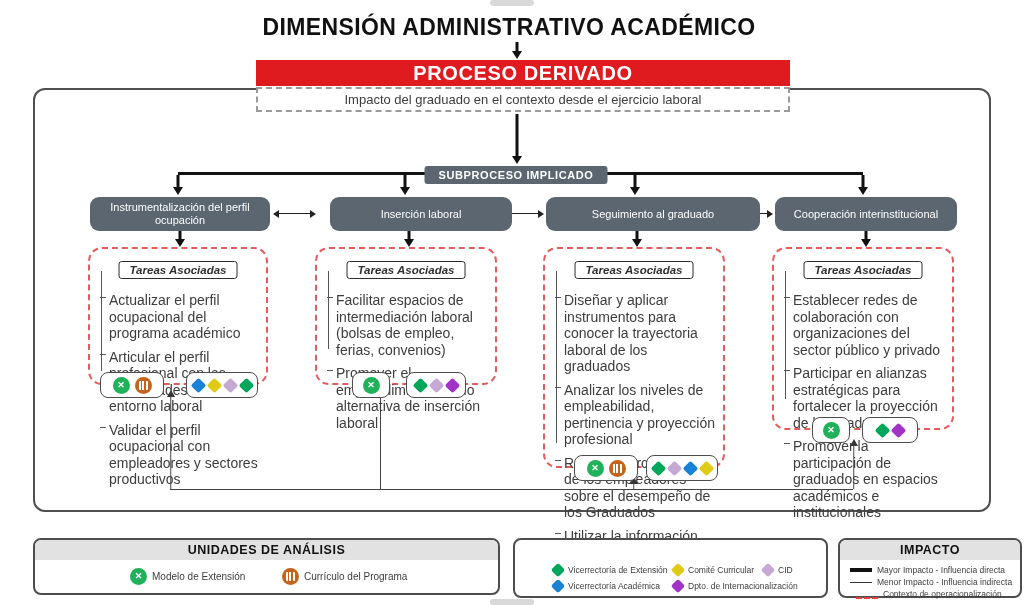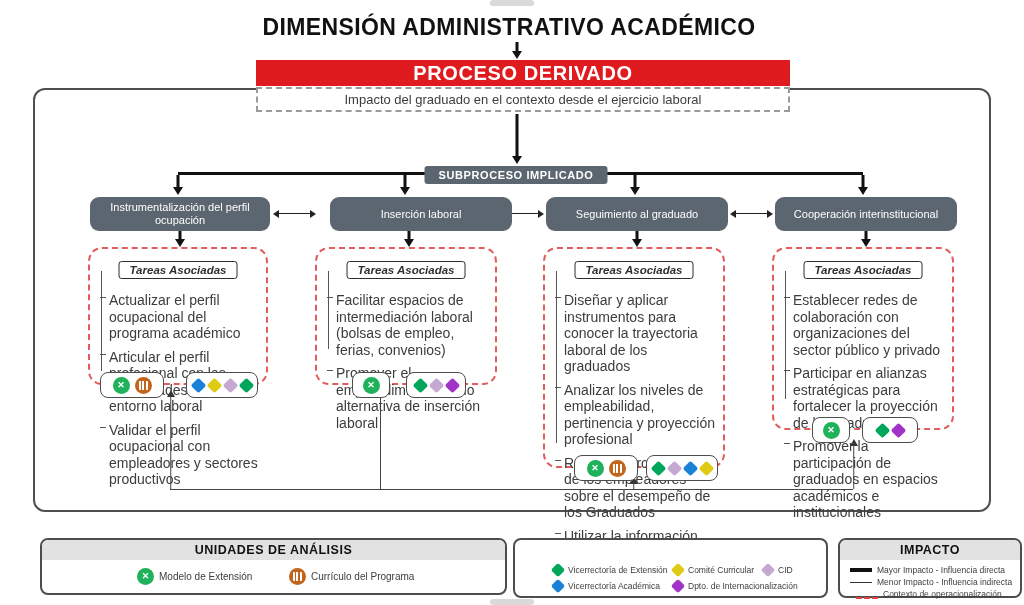--- a/index.html
+++ b/index.html
@@ -121,21 +121,21 @@
       <div class="stem"></div>
       <div class="head"></div>
     </div>
   <div class="abs arrow-v" style="left:857px;top:175px;width:12px;height:20px;">
       <div class="stem"></div>
       <div class="head"></div>
     </div>
 
   <div class="abs hdr" style="left: 90px; top: 197px; width: 180px; background-color: rgb(91, 102, 112);">Instrumentalización del perfil ocupación</div>
   <div class="abs hdr" style="left: 330px; top: 197px; width: 182px; background-color: rgb(91, 102, 112);">Inserción laboral</div>
-  <div class="abs hdr" style="left: 546px; top: 197px; width: 182px; background-color: rgb(91, 102, 112);">Seguimiento al graduado</div>
+  <div class="abs hdr" style="left: 546px; top: 197px; width: 214px; background-color: rgb(91, 102, 112);">Seguimiento al graduado</div>
   <div class="abs hdr" style="left: 775px; top: 197px; width: 182px; background-color: rgb(91, 102, 112);">Cooperación interinstitucional</div>
 
   <div class="abs darrow" style="left:273px;top:209px;width:43px;">
       <div class="dline"></div>
     </div>
   <div class="abs darrow" style="left:502px;top:209px;width:42px;">
       <div class="dline"></div>
     </div>
   <div class="abs darrow" style="left:730px;top:209px;width:43px;">
       <div class="dline"></div>
@@ -249,21 +249,21 @@
   <div class="abs vline" style="left:380px;top:398px;height:91px;"></div>
   <div class="abs uparrow" style="left:629px;top:477px;height:12px;">
       <div class="head"></div>
       <div class="stem"></div>
     </div>
   <div class="abs uparrow" style="left:849px;top:439px;height:50px;">
       <div class="head"></div>
       <div class="stem"></div>
     </div>
 
-  <div class="abs legend" style="left:40px;top:538px;width:467px;height:57px;text-align:center;">
+  <div class="abs legend" style="left:33px;top:538px;width:467px;height:57px;text-align:center;">
     <div class="band">UNIDADES DE ANÁLISIS</div>
     <div class="lentry" style="left:95px;top:28px;">
       <span class="circle-x" style="background-color: rgb(31, 178, 90);"></span>
       <span class="lbl">Modelo de Extensión</span>
     </div>
     <div class="lentry" style="left:247px;top:28px;">
       <span class="circle-grid" style="background-color: rgb(194, 100, 28);">
           <span class="grid"></span>
         </span>
       <span class="lbl">Currículo del Programa</span>

